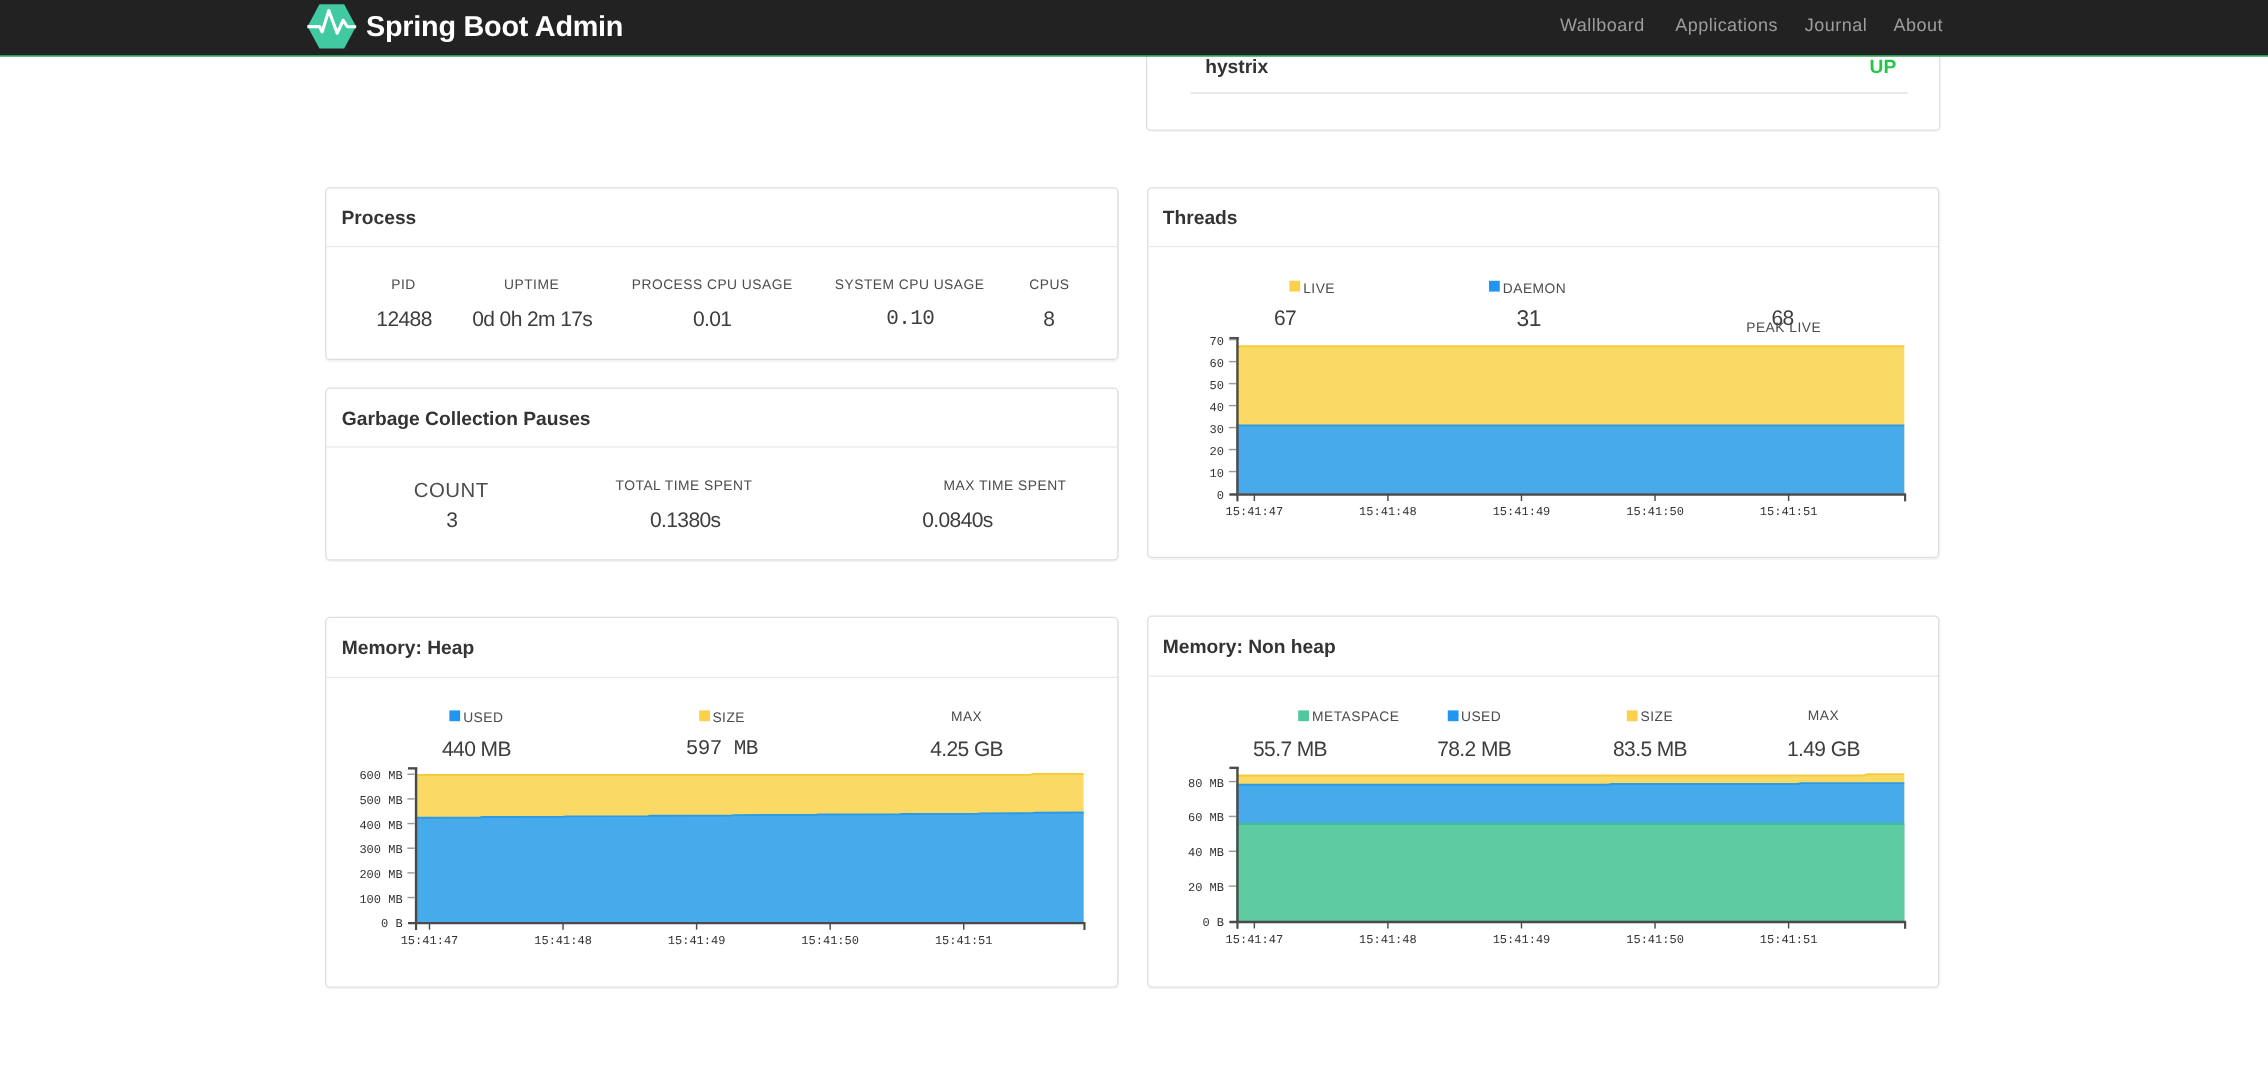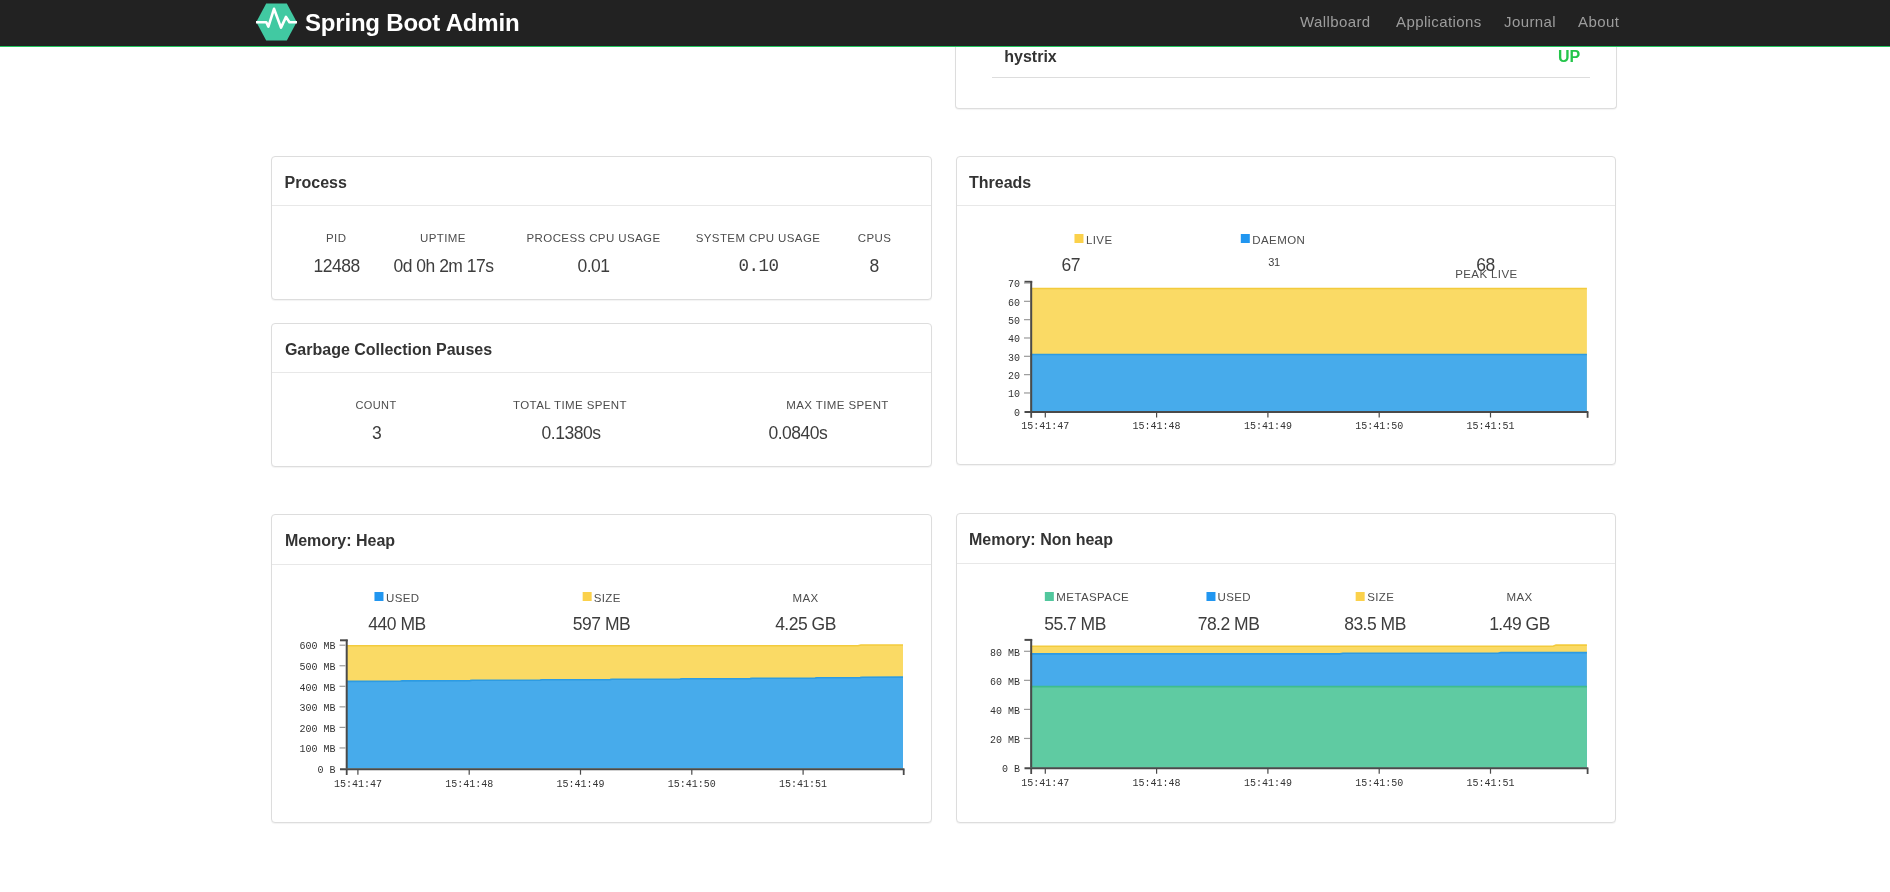--- a/index.html
+++ b/index.html
@@ -36,39 +36,39 @@
 <div class="t lbl" style="left:336.2px;top:233.3px;font-size:11.5px;transform:translateX(-50%);">PID</div>
 <div class="t lbl" style="left:443px;top:233.3px;font-size:11.5px;transform:translateX(-50%);">UPTIME</div>
 <div class="t lbl" style="left:593.5px;top:233.3px;font-size:11.5px;transform:translateX(-50%);">PROCESS CPU USAGE</div>
 <div class="t lbl" style="left:758px;top:233.3px;font-size:11.5px;transform:translateX(-50%);">SYSTEM CPU USAGE</div>
 <div class="t lbl" style="left:874.5px;top:233.3px;font-size:11.5px;transform:translateX(-50%);">CPUS</div>
 <div class="t val" style="left:336.7px;top:258.4px;font-size:17.5px;transform:translateX(-50%);">12488</div>
 <div class="t val" style="left:443.5px;top:258.4px;font-size:17.5px;transform:translateX(-50%);">0d 0h 2m 17s</div>
 <div class="t val" style="left:593.5px;top:258.4px;font-size:17.5px;transform:translateX(-50%);">0.01</div>
 <div class="t val" style="left:758.5px;top:258.4px;font-size:17.5px;transform:translateX(-50%);font-family:Liberation Mono, monospace;">0.10</div>
 <div class="t val" style="left:874px;top:258.4px;font-size:17.5px;transform:translateX(-50%);">8</div>
-<div class="t lbl" style="left:376px;top:400.4px;font-size:11px;transform:translateX(-50%);">COUNT</div>
+<div class="t lbl" style="left:376px;top:400.4px;font-size:17px;transform:translateX(-50%);">COUNT</div>
 <div class="t lbl" style="left:570px;top:400.4px;font-size:11.5px;transform:translateX(-50%);">TOTAL TIME SPENT</div>
 <div class="t lbl" style="left:797.5px;top:400.4px;font-size:11.5px;transform:translateX(-50%);margin-left:40px;">MAX TIME SPENT</div>
 <div class="t val" style="left:376.6px;top:425.4px;font-size:17.5px;transform:translateX(-50%);">3</div>
 <div class="t val" style="left:571.0px;top:425.4px;font-size:17.5px;transform:translateX(-50%);">0.1380s</div>
 <div class="t val" style="left:797.9px;top:425.4px;font-size:17.5px;transform:translateX(-50%);">0.0840s</div>
 <div class="t lbl" style="left:1071px;top:234.6px;font-size:11.5px;transform:translateX(-50%);padding-left:45px;"><span class="sq" style="background:#fbd14b"></span>LIVE</div>
 <div class="t lbl" style="left:1273px;top:234.6px;font-size:11.5px;transform:translateX(-50%);"><span class="sq" style="background:#2196f0"></span>DAEMON</div>
 <div class="t lbl" style="left:1486.4px;top:234.6px;font-size:11.5px;transform:translateX(-50%);margin-top:34px;">PEAK LIVE</div>
 <div class="t val" style="left:1070.8px;top:257.4px;font-size:17.5px;transform:translateX(-50%);">67</div>
-<div class="t val" style="left:1273.9px;top:257.4px;font-size:11px;transform:translateX(-50%);">31</div>
+<div class="t val" style="left:1273.9px;top:257.4px;font-size:19px;transform:translateX(-50%);">31</div>
 <div class="t val" style="left:1485.4px;top:257.4px;font-size:17.5px;transform:translateX(-50%);">68</div>
 <div class="t lbl" style="left:397px;top:592.8px;font-size:11.5px;transform:translateX(-50%);"><span class="sq" style="background:#2196f0"></span>USED</div>
 <div class="t lbl" style="left:601.5px;top:592.8px;font-size:11.5px;transform:translateX(-50%);"><span class="sq" style="background:#fbd14b"></span>SIZE</div>
 <div class="t lbl" style="left:805.5px;top:592.8px;font-size:11.5px;transform:translateX(-50%);">MAX</div>
 <div class="t val" style="left:397px;top:616.0px;font-size:17.5px;transform:translateX(-50%);">440 MB</div>
-<div class="t val" style="left:601.5px;top:616.0px;font-size:17.5px;transform:translateX(-50%);">597 MB</div>
+<div class="t val" style="left:601.5px;top:616.0px;font-size:17.5px;transform:translateX(-50%);font-family:Liberation Mono, monospace;">597 MB</div>
 <div class="t val" style="left:805.5px;top:616.0px;font-size:17.5px;transform:translateX(-50%);">4.25 GB</div>
-<div class="t lbl" style="left:1071px;top:592.4px;font-size:11.5px;transform:translateX(-50%);padding-left:32px;"><span class="sq" style="background:#52c79d"></span>METASPACE</div>
+<div class="t lbl" style="left:1108px;top:592.4px;font-size:11.5px;transform:translateX(-50%);padding-left:32px;"><span class="sq" style="background:#52c79d"></span>METASPACE</div>
 <div class="t lbl" style="left:1228.5px;top:592.4px;font-size:11.5px;transform:translateX(-50%);"><span class="sq" style="background:#2196f0"></span>USED</div>
 <div class="t lbl" style="left:1375px;top:592.4px;font-size:11.5px;transform:translateX(-50%);"><span class="sq" style="background:#fbd14b"></span>SIZE</div>
 <div class="t lbl" style="left:1519.5px;top:592.4px;font-size:11.5px;transform:translateX(-50%);">MAX</div>
 <div class="t val" style="left:1075px;top:615.6px;font-size:17.5px;transform:translateX(-50%);">55.7 MB</div>
 <div class="t val" style="left:1228.5px;top:615.6px;font-size:17.5px;transform:translateX(-50%);">78.2 MB</div>
 <div class="t val" style="left:1375px;top:615.6px;font-size:17.5px;transform:translateX(-50%);">83.5 MB</div>
 <div class="t val" style="left:1519.5px;top:615.6px;font-size:17.5px;transform:translateX(-50%);">1.49 GB</div>
 <svg width="1890" height="892" viewBox="0 0 1890 892" style="position:absolute;left:0;top:0">
     <polygon points="1030.5,411.3 1030.5,288.5 1586.9,288.5 1586.9,411.3" fill="#fada65"></polygon>
 <polyline points="1030.5,288.5 1586.9,288.5" fill="none" stroke="#f3cb3d" stroke-width="1.6"></polyline>

